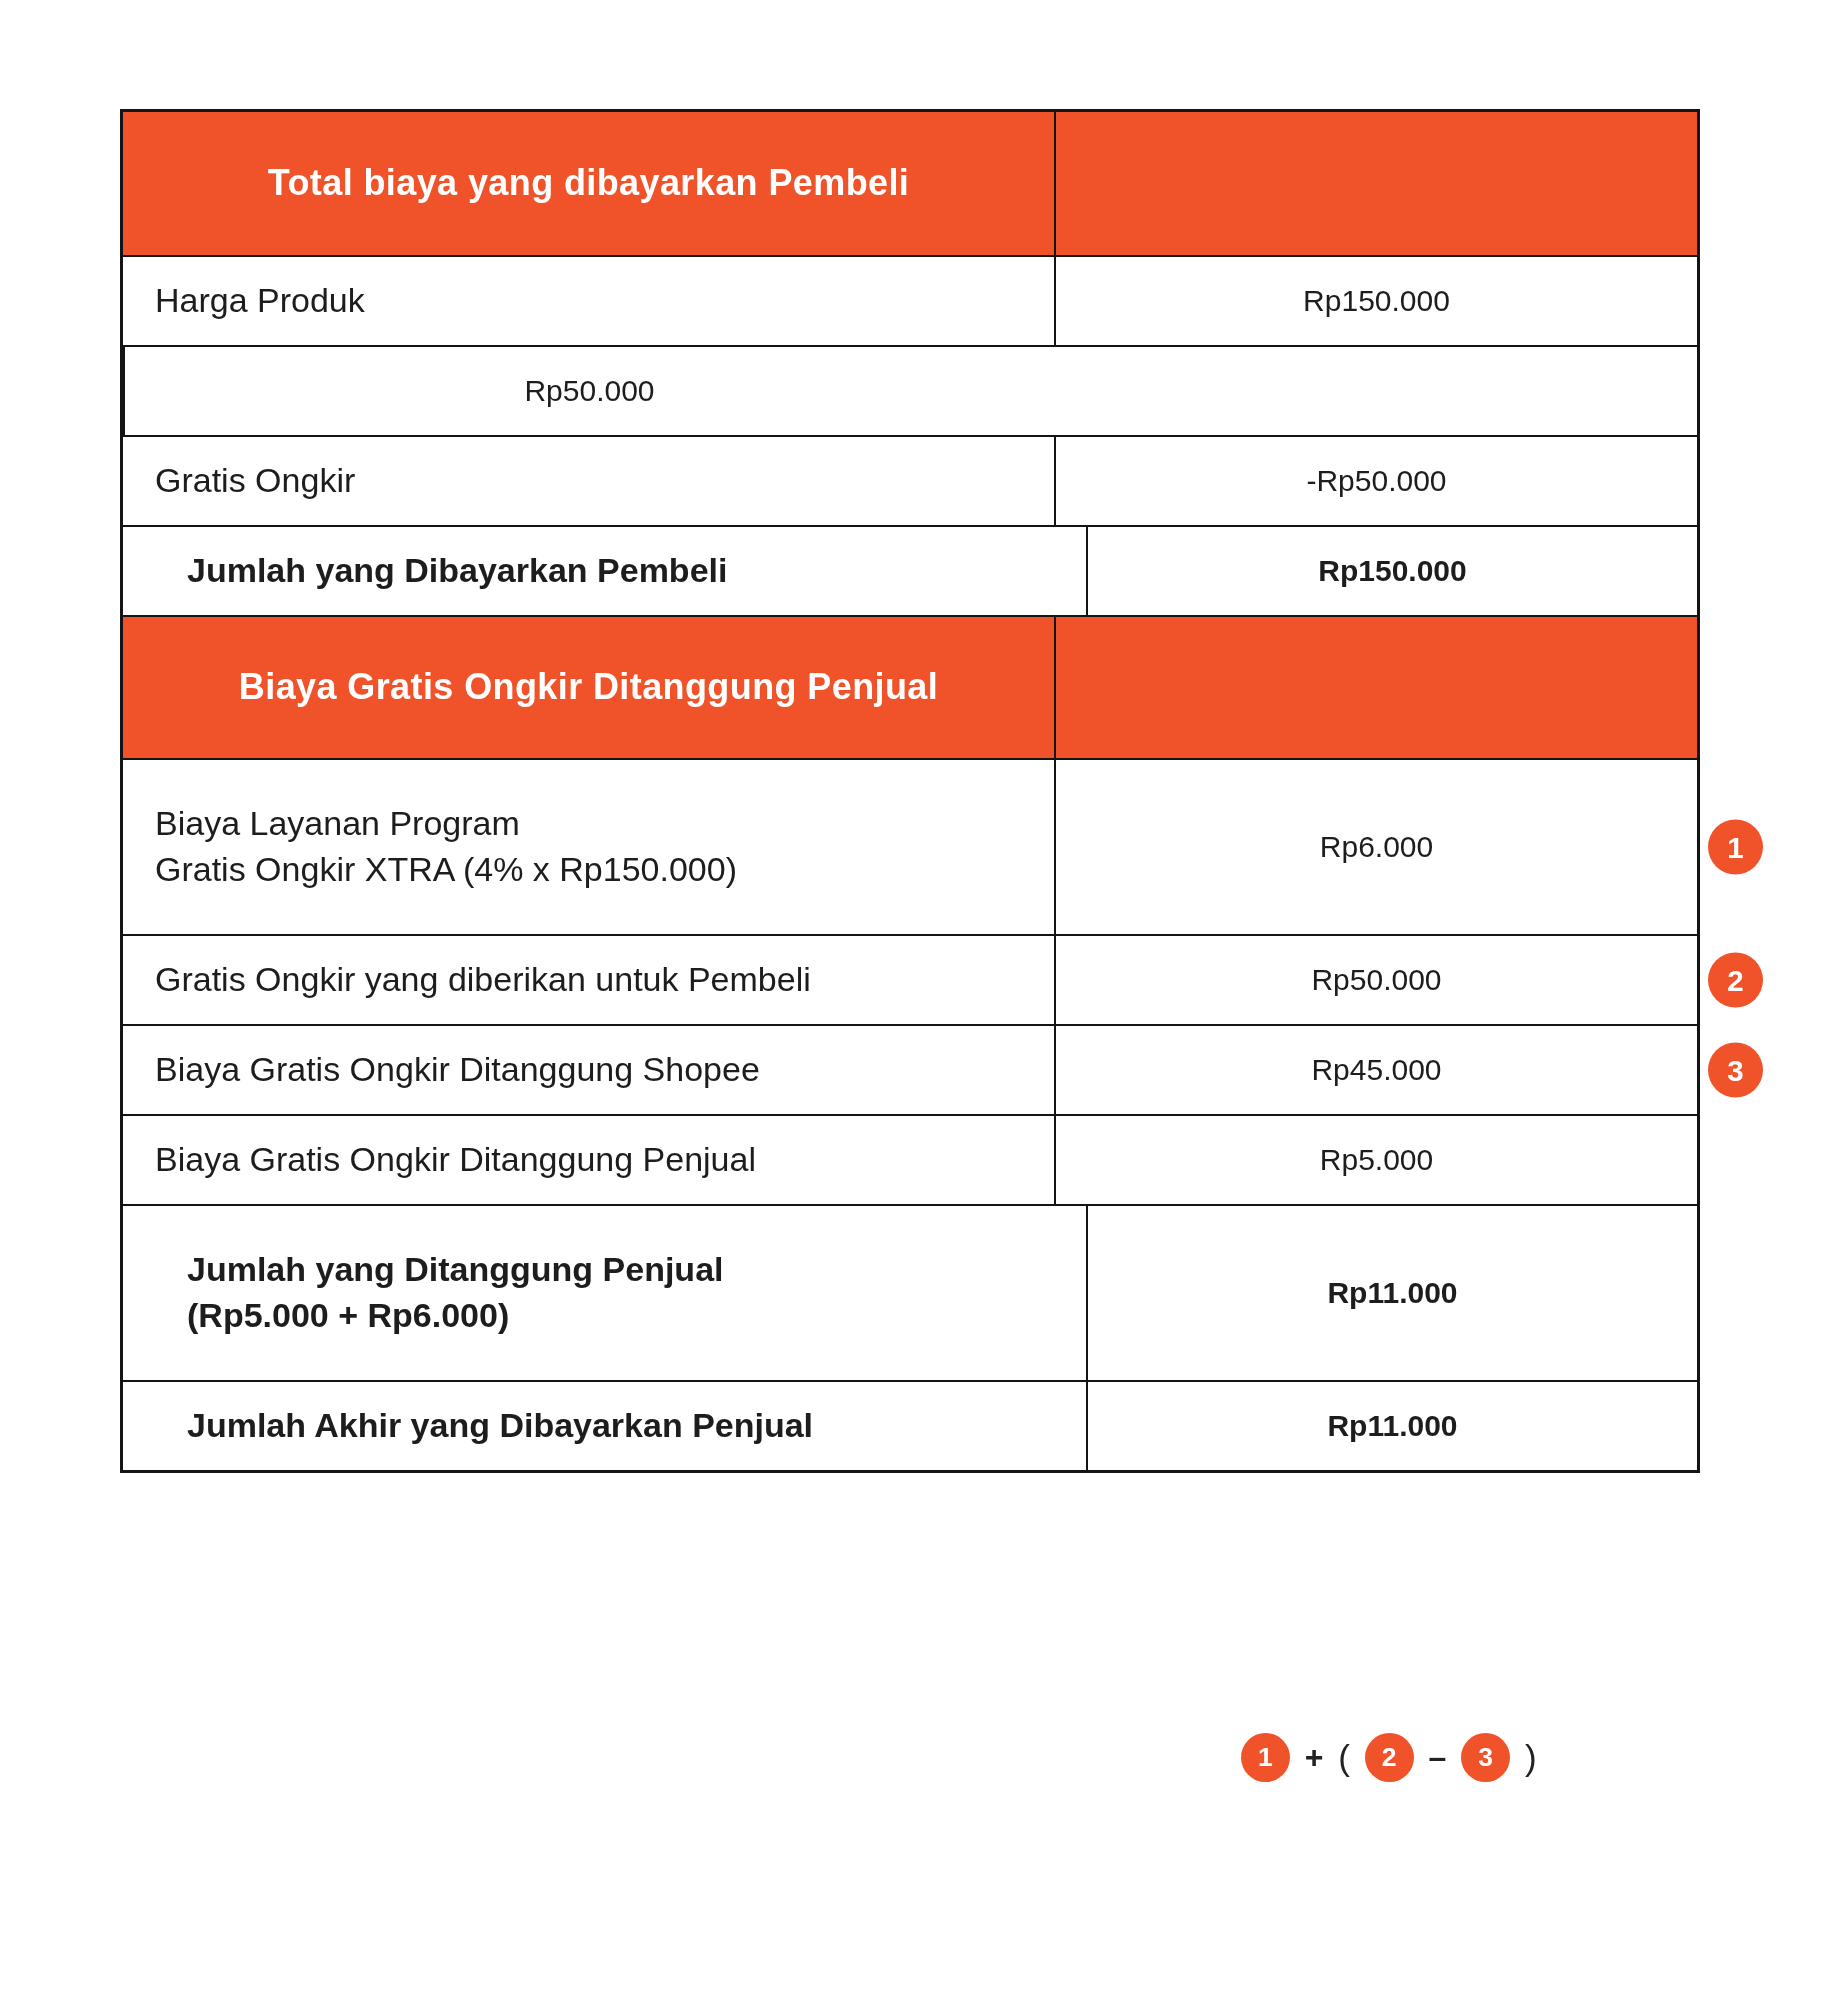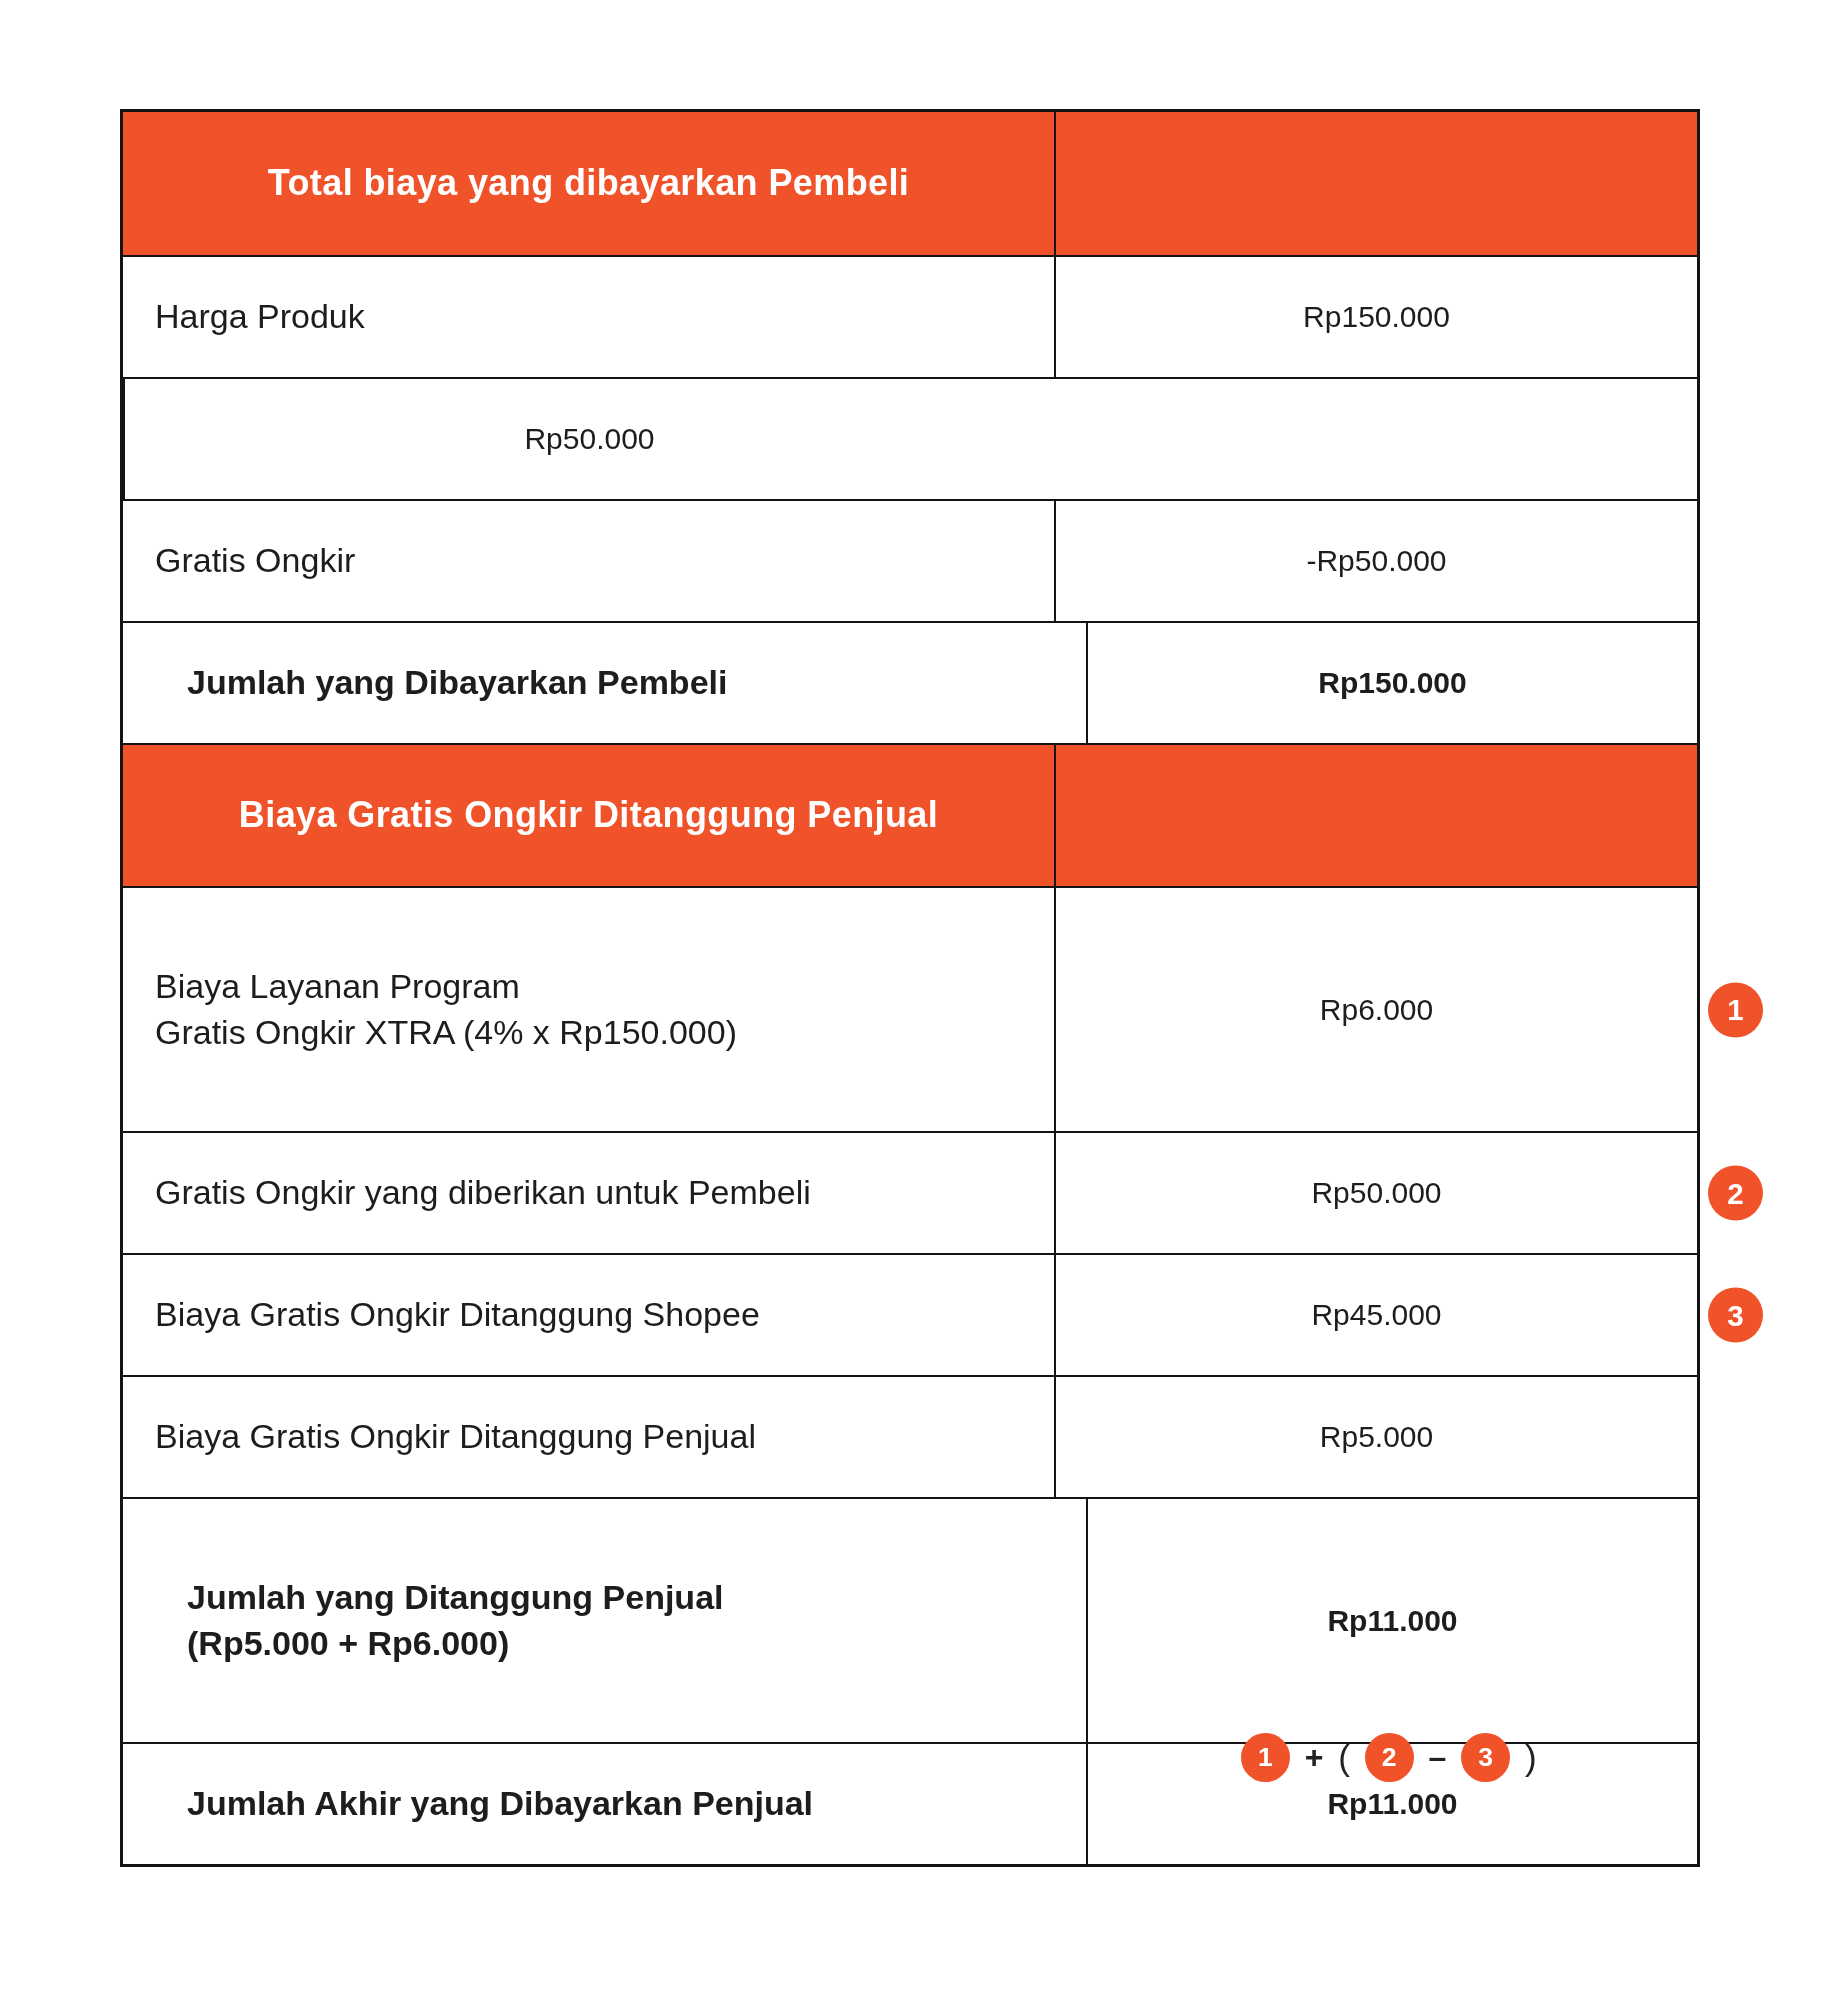--- a/index.html
+++ b/index.html
@@ -16,23 +16,23 @@
     position: absolute;
     left: 120px; top: 109px;
     width: 1580px;
     border: 3px solid #141414;
     background: #ffffff;
   }
   .row {
     display: grid;
     grid-template-columns: 931px 1fr;
     position: relative;
-    height: 122px;
+    height: 90px;
   }
-  .row.tall { height: 245px; }
+  .row.tall { height: 176px; }
   .row.header-row { height: 143px; background: var(--accent); }
   .row + .row { border-top: 2.2px solid #141414; }
 
   .cell-label {
     display: flex; align-items: center;
     padding: 0 32px;
     font-size: 34px;
     line-height: 1.35;
     white-space: pre-line;
   }

